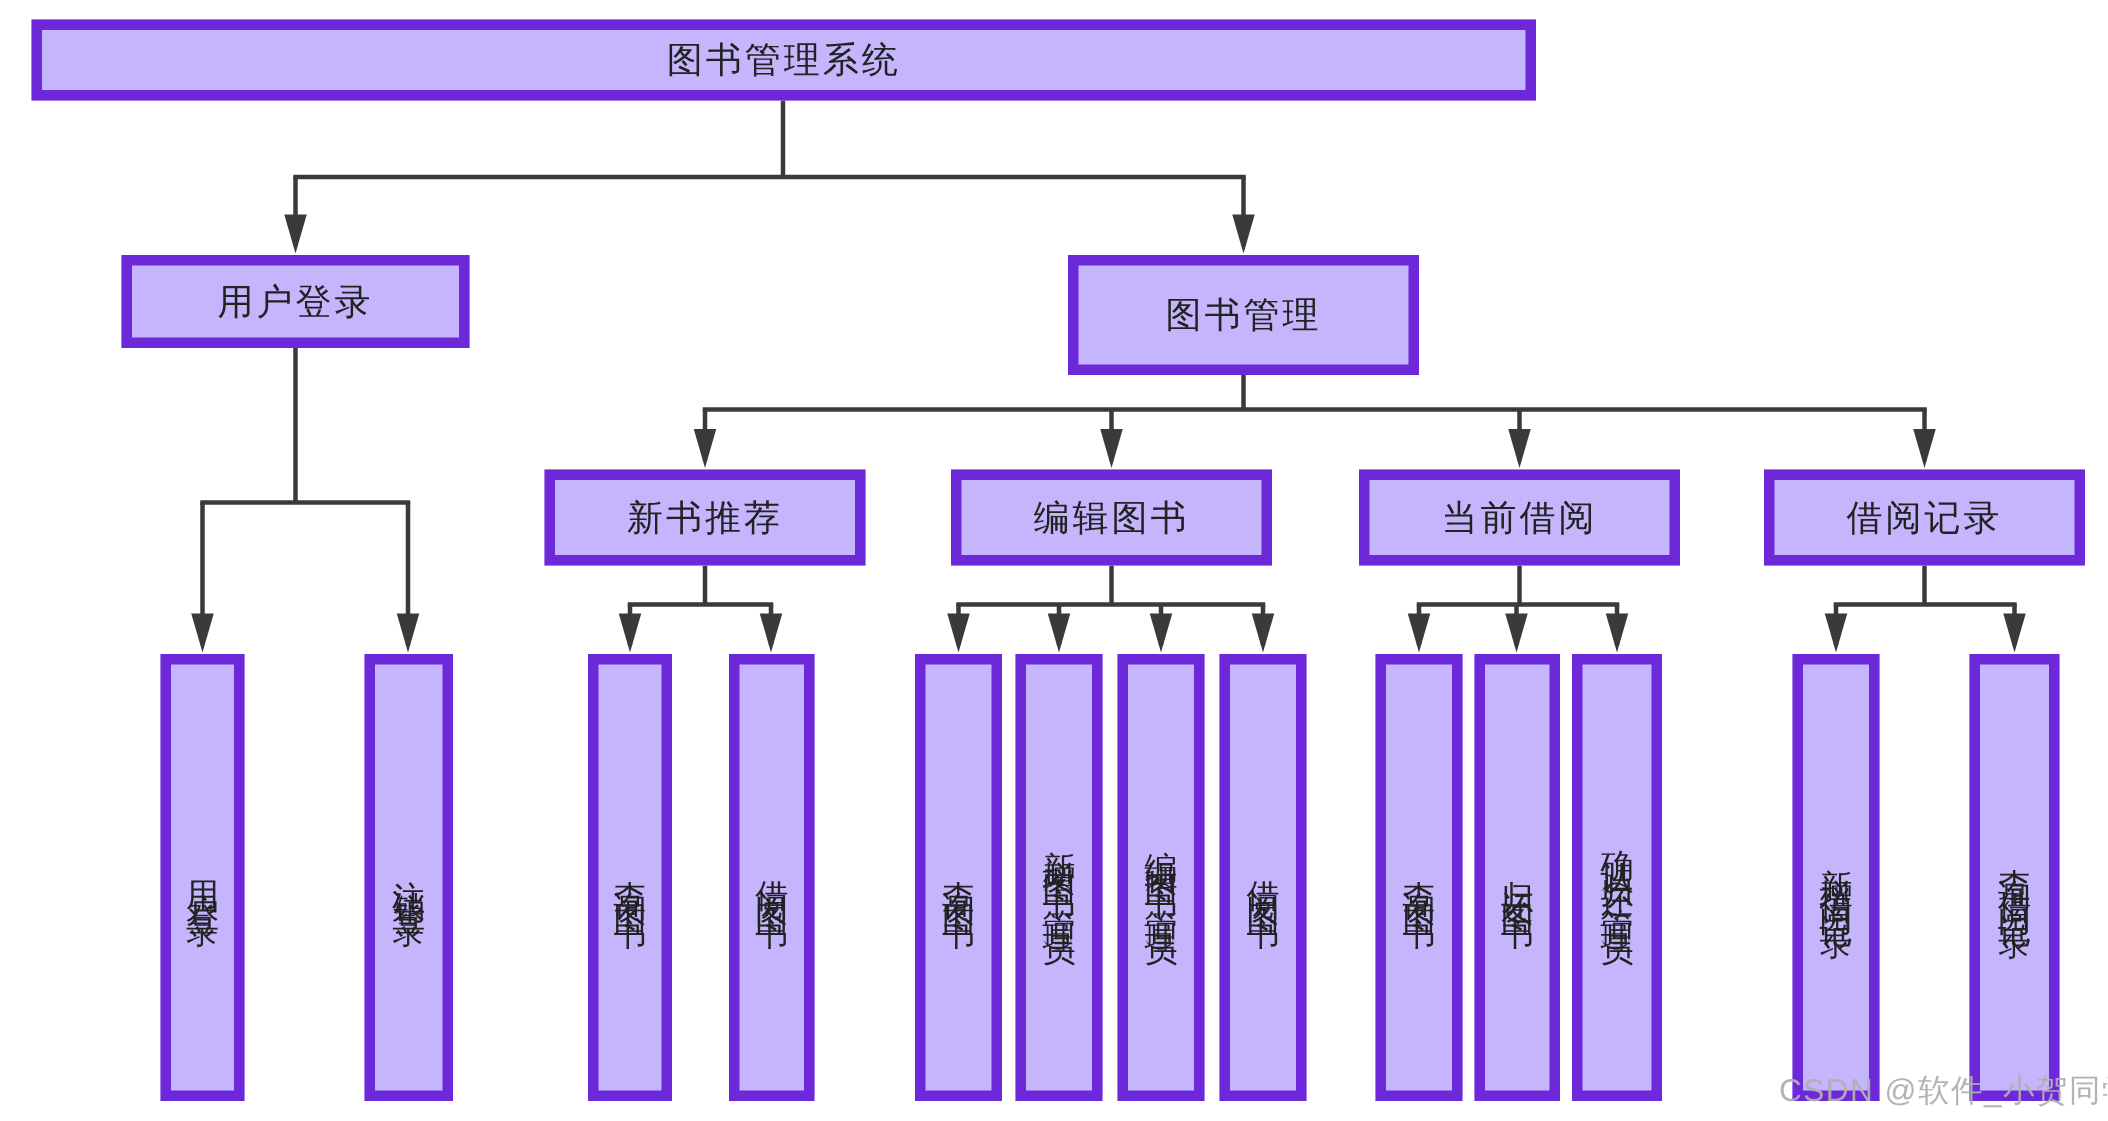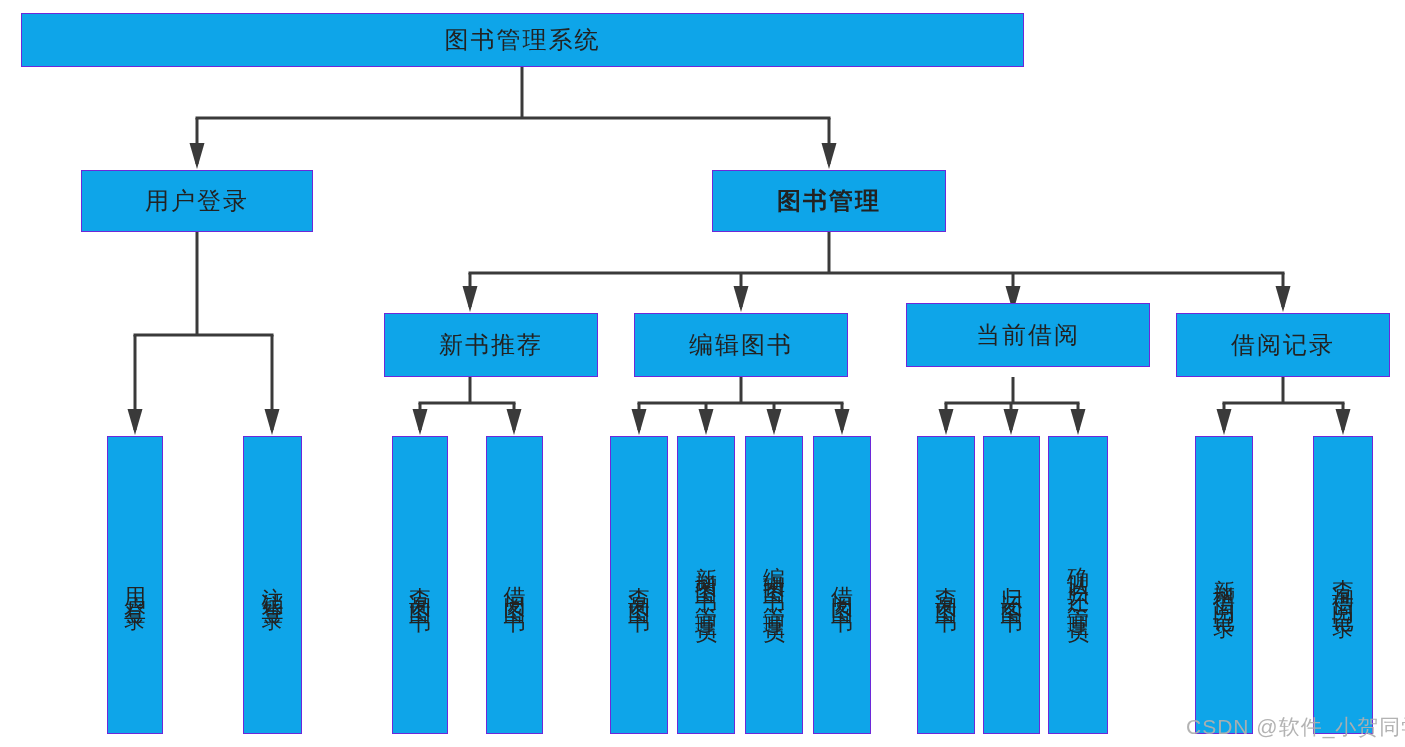--- a/index.html
+++ b/index.html
@@ -13,22 +13,22 @@
   }
   .svg-layer {
     position: absolute;
     left: 0; top: 0;
     width: 1405px; height: 747px;
     z-index: 1;
   }
   .box {
     position: absolute;
     box-sizing: border-box;
-    background: #0ea5e9;
-    border: 1px solid #6d28d9;
+    background: #c4b5fd;
+    border: 7px solid #6d28d9;
     display: flex;
     align-items: center;
     justify-content: center;
     color: #222222;
     font-size: 24px;
     letter-spacing: 2px;
     z-index: 2;
     white-space: nowrap;
   }
   .leaf {
@@ -117,25 +117,25 @@
       <polygon points="1003.5,409 1018.5,409 1011,435"></polygon>
       <polygon points="1070.5,409 1085.5,409 1078,435"></polygon>
       <polygon points="1216.5,409 1231.5,409 1224,435"></polygon>
       <polygon points="1335.5,409 1350.5,409 1343,435"></polygon>
     </g>
   </svg>
 
   <div class="box" style="left:21px; top:13px; width:1003px; height:54px;">图书管理系统</div>
 
   <div class="box" style="left:81px; top:170px; width:232px; height:62px;">用户登录</div>
-  <div class="box" style="left:712px; top:170px; width:234px; height:62px;font-weight:bold;">图书管理</div>
+  <div class="box" style="left:712px; top:170px; width:234px; height:80px;">图书管理</div>
 
-  <div class="box" style="left:363px; top:313px; width:214px; height:64px;margin-left:21px;">新书推荐</div>
+  <div class="box" style="left:363px; top:313px; width:214px; height:64px;">新书推荐</div>
   <div class="box" style="left:634px; top:313px; width:214px; height:64px;">编辑图书</div>
-  <div class="box" style="left:906px; top:303px; width:244px; height:64px;">当前借阅</div>
+  <div class="box" style="left:906px; top:313px; width:214px; height:64px;">当前借阅</div>
   <div class="box" style="left:1176px; top:313px; width:214px; height:64px;">借阅记录</div>
 
   <div class="box leaf" style="left:107px; top:436px; width:56px; height:298px;">用户登录</div>
   <div class="box leaf" style="left:243px; top:436px; width:59px; height:298px;">注销登录</div>
 
   <div class="box leaf" style="left:392px; top:436px; width:56px; height:298px;">查询图书</div>
   <div class="box leaf" style="left:486px; top:436px; width:57px; height:298px;">借阅图书</div>
 
   <div class="box leaf" style="left:610px; top:436px; width:58px; height:298px;">查询图书</div>
   <div class="box leaf" style="left:677px; top:436px; width:58px; height:298px;">新增图书（管理员）</div>

